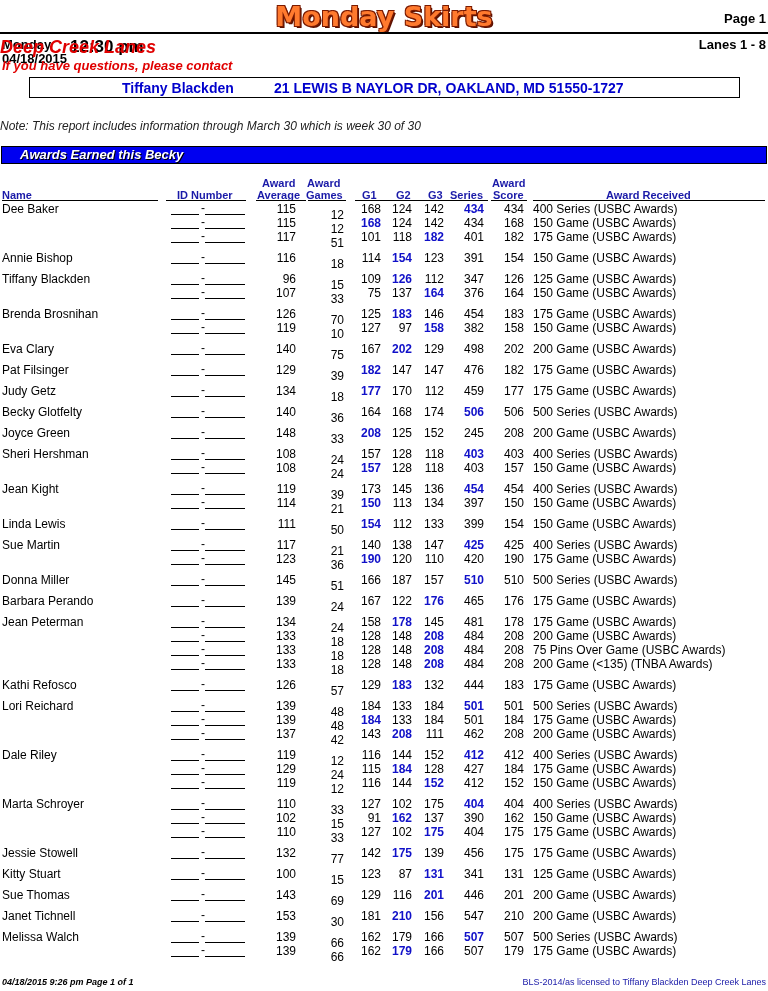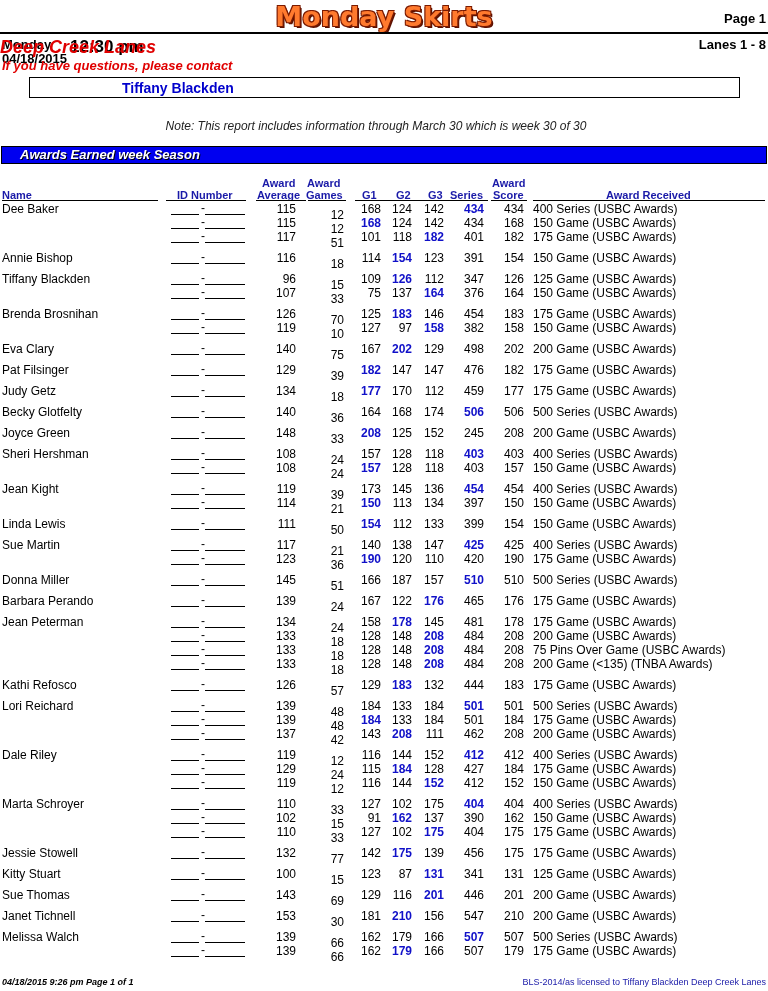--- a/index.html
+++ b/index.html
@@ -22,21 +22,21 @@
   .hdr-lanes { position: absolute; right: 2px; top: 37px; font-size: 13px; font-weight: bold; }
   .hdr-contact { position: absolute; left: 2px; top: 58px; font-size: 13px; font-weight: bold; font-style: italic; color: #e00000; }
 
   .contact-box {
     position: absolute; left: 29px; top: 77px; width: 711px; height: 21px;
     border: 1px solid #000; color: #0000cc; font-size: 14px; font-weight: bold;
   }
   .contact-name { position: absolute; left: 92px; top: 2px; }
   .contact-addr { position: absolute; left: 244px; top: 2px; }
 
-  .note { position: absolute; left: 0; right: 16px; top: 119px; text-align: center; font-size: 12px; font-style: italic; color: #222; }
+  .note { position: absolute; left: 0; right: 16px; top: 119px; text-align: left; font-size: 12px; font-style: italic; color: #222; }
 
   .section-bar {
     position: absolute; left: 1px; right: 1px; top: 146px; height: 18px;
     background: #0000f0; border: 1px solid #000;
     color: #fff; font-size: 13px; font-weight: bold; font-style: italic;
     padding-left: 18px; line-height: 16px;
     text-shadow: 1px 1px 0 #000;
   }
 
   .col-head { position: absolute; color: #1a1aa8; font-size: 11px; font-weight: bold; line-height: 12px; }
@@ -73,25 +73,26 @@
   <div class="hdr-rule"></div>
   <div class="hdr-day">Monday</div>
   <div class="hdr-time">12:30 pm</div>
   <div class="hdr-venue">Deep Creek Lanes</div>
   <div class="hdr-lanes">Lanes 1 - 8</div>
   <div class="hdr-contact">If you have questions, please contact</div>
 </div>
 
 <div class="contact-box">
   <span class="contact-name">Tiffany Blackden</span>
+  <span class="contact-addr">21 LEWIS B NAYLOR DR,  OAKLAND, MD  51550-1727</span>
 </div>
 
 <div class="note">Note: This report includes information through March 30   which is week 30 of 30</div>
 
-<div class="section-bar">Awards Earned week Season</div>
+<div class="section-bar">Awards Earned this Becky</div>
 
 <div>
   <div class="col-head" style="left:2px; top:189px;">Name</div>
   <div class="col-head" style="left:177px; top:189px;">ID Number</div>
   <div class="col-head" style="left:262px; top:177px;">Award</div>
   <div class="col-head" style="left:257px; top:189px;">Average</div>
   <div class="col-head" style="left:307px; top:177px;">Award</div>
   <div class="col-head" style="left:306px; top:189px;">Games</div>
   <div class="col-head" style="left:362px; top:189px;">G1</div>
   <div class="col-head" style="left:396px; top:189px;">G2</div>

